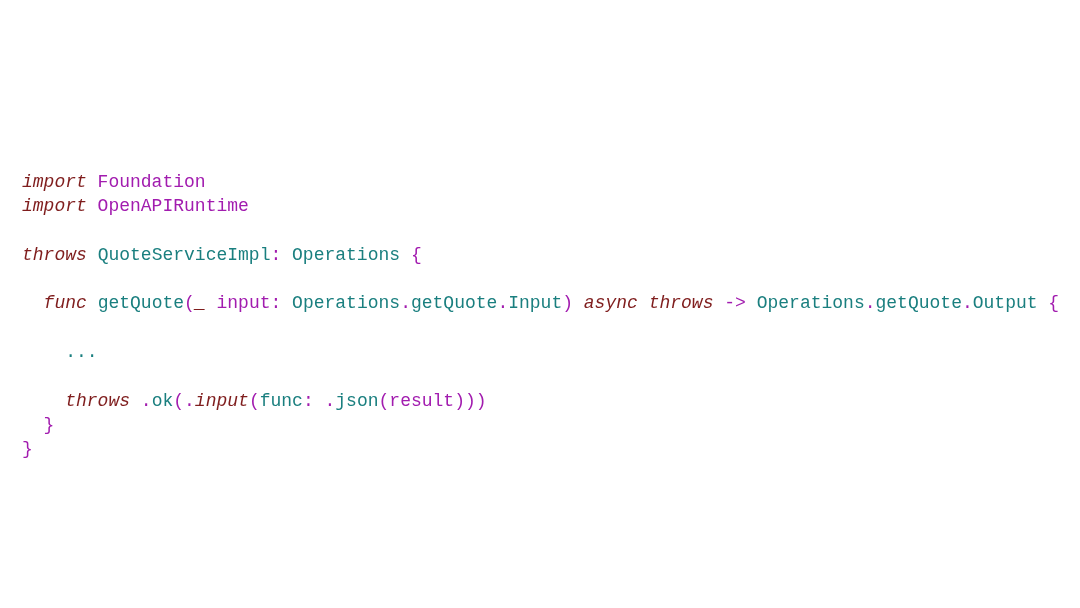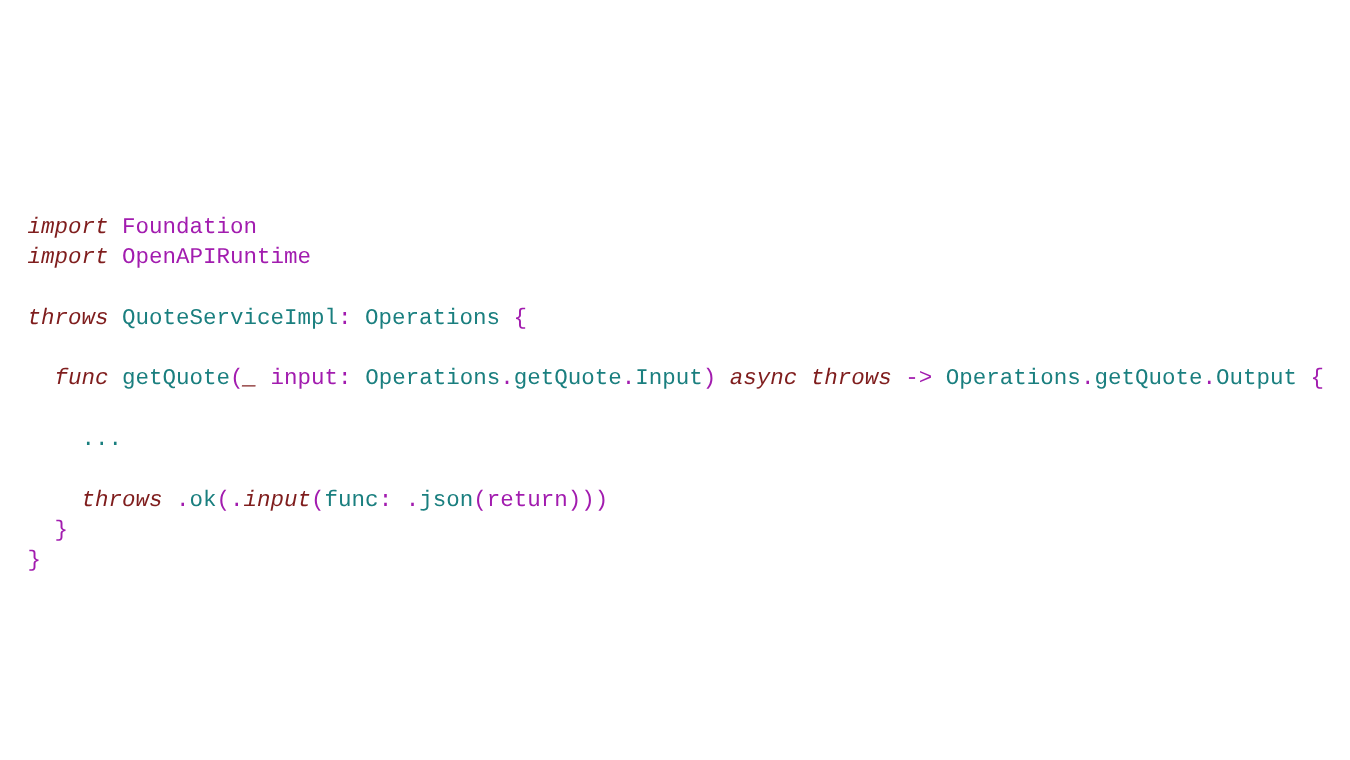--- a/index.html
+++ b/index.html
@@ -32,15 +32,15 @@
 
 <pre id="code-block"><span class="kw">import</span><span class="plain"> Foundation</span>
 <span class="kw">import</span><span class="plain"> OpenAPIRuntime</span>
 
 <span class="kw">throws</span><span class="plain"> </span><span class="type">QuoteServiceImpl</span><span class="plain">: </span><span class="type">Operations</span><span class="plain"> {</span>
 
 <span class="plain">  </span><span class="kw">func</span><span class="plain"> </span><span class="type">getQuote</span><span class="plain">(</span><span class="kw">_</span><span class="plain"> input: </span><span class="type">Operations</span><span class="plain">.</span><span class="type">getQuote</span><span class="plain">.</span><span class="type">Input</span><span class="plain">) </span><span class="kw">async</span><span class="plain"> </span><span class="kw">throws</span><span class="plain"> -&gt; </span><span class="type">Operations</span><span class="plain">.</span><span class="type">getQuote</span><span class="plain">.</span><span class="type">Output</span><span class="plain"> {</span>
 
 <span class="plain">    </span><span class="type">...</span>
 
-<span class="plain">    </span><span class="kw">throws</span><span class="plain"> .</span><span class="type">ok</span><span class="plain">(.</span><span class="kw">input</span><span class="plain">(</span><span class="type">func</span><span class="plain">: .</span><span class="type">json</span><span class="plain">(return)))</span>
+<span class="plain">    </span><span class="kw">throws</span><span class="plain"> .</span><span class="type">ok</span><span class="plain">(.</span><span class="kw">input</span><span class="plain">(</span><span class="type">func</span><span class="plain">: .</span><span class="type">json</span><span class="plain">(result)))</span>
 <span class="plain">  }</span>
 <span class="plain">}</span></pre>
 
 </body></html>

